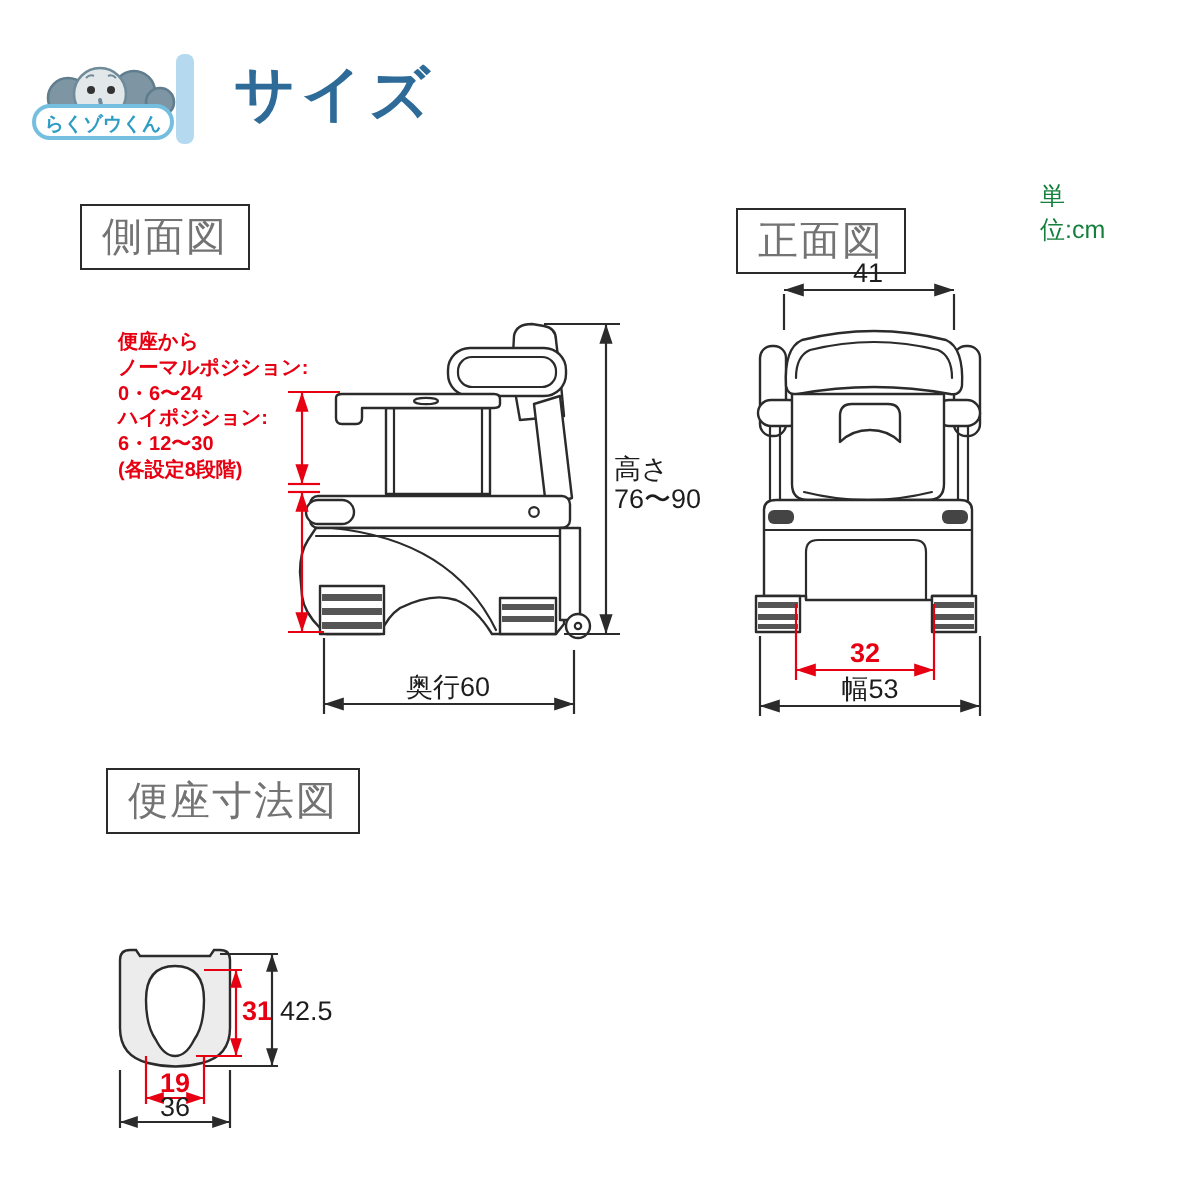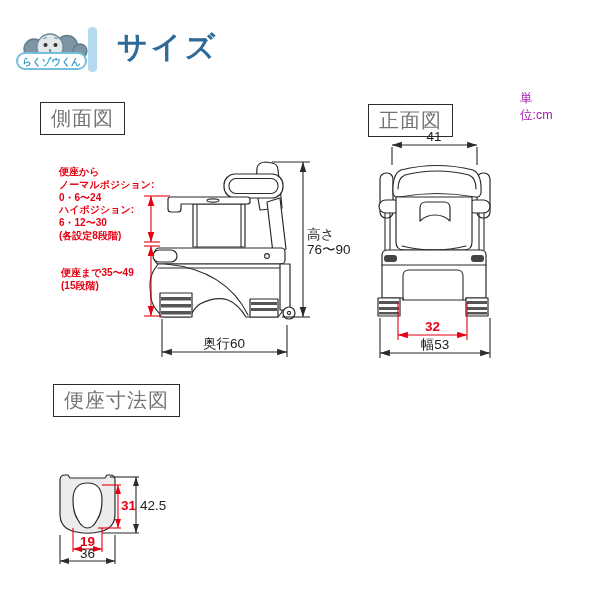--- a/index.html
+++ b/index.html
@@ -1,21 +1,21 @@
 <!DOCTYPE html>
 <html><head>
 <meta charset="utf-8">
 <style>
   html,body{margin:0;padding:0;background:#fff;}
   #stage{position:relative;width:554px;height:600px;background:#fff;overflow:hidden;
          font-family:"Liberation Sans",sans-serif;color:#2b2b2b;}
   .abs{position:absolute;}
   #title{font-size:30px;font-weight:bold;color:#2e6b99;letter-spacing:3px;}
   #title-bar{width:9px;height:45px;background:#b5daf0;border-radius:4px;}
-  #unit{font-size:12.5px;color:#a21caf;}
+  #unit{font-size:12.5px;color:#15803d;}
   .label-box{border:1.6px solid #2b2b2b;background:#fff;padding:2px 10px;
              font-size:20px;letter-spacing:1px;color:#737373;}
   .red-note{color:#e60012;font-size:10px;line-height:12.8px;font-weight:bold;white-space:nowrap;}
   .red-note span{display:block;}
   svg text{font-family:"Liberation Sans",sans-serif;}
   .dim-black{stroke:#2b2b2b;stroke-width:1.1;fill:none;}
   .dim-red{stroke:#e60012;stroke-width:1.1;fill:none;}
   .art{stroke:#2b2b2b;stroke-width:1.2;fill:#fff;stroke-linejoin:round;stroke-linecap:round;}
   .artline{stroke:#2b2b2b;stroke-width:1.1;fill:none;stroke-linecap:round;}
   .t-black{fill:#1d1d1d;font-size:13.5px;}
@@ -48,24 +48,20 @@
   <div class="abs label-box" style="left:53px;top:384px;">便座寸法図</div>
 
   <div class="abs red-note" style="left:59px;top:166px;">
     <span>便座から</span>
     <span>ノーマルポジション:</span>
     <span>0・6〜24</span>
     <span>ハイポジション:</span>
     <span>6・12〜30</span>
     <span>(各設定8段階)</span>
   </div>
-  <div class="abs red-note" style="left:61px;top:267px;">
-    <span>便座まで35〜49</span>
-    <span>(15段階)</span>
-  </div>
 
   <svg class="abs" style="left:20px;top:118px;" width="345" height="262" viewBox="0 0 345 262">
     <defs>
       <marker id="s-k" viewBox="0 0 10 10" refX="9.5" refY="5" markerWidth="10" markerHeight="10" orient="auto-start-reverse">
         <path d="M0.5,2 L9.5,5 L0.5,8 Z" fill="#2b2b2b"></path>
         </marker>
       <marker id="s-r" viewBox="0 0 10 10" refX="9.5" refY="5" markerWidth="10" markerHeight="10" orient="auto-start-reverse">
         <path d="M0.5,2 L9.5,5 L0.5,8 Z" fill="#e60012"></path>
         </marker>
     </defs>

